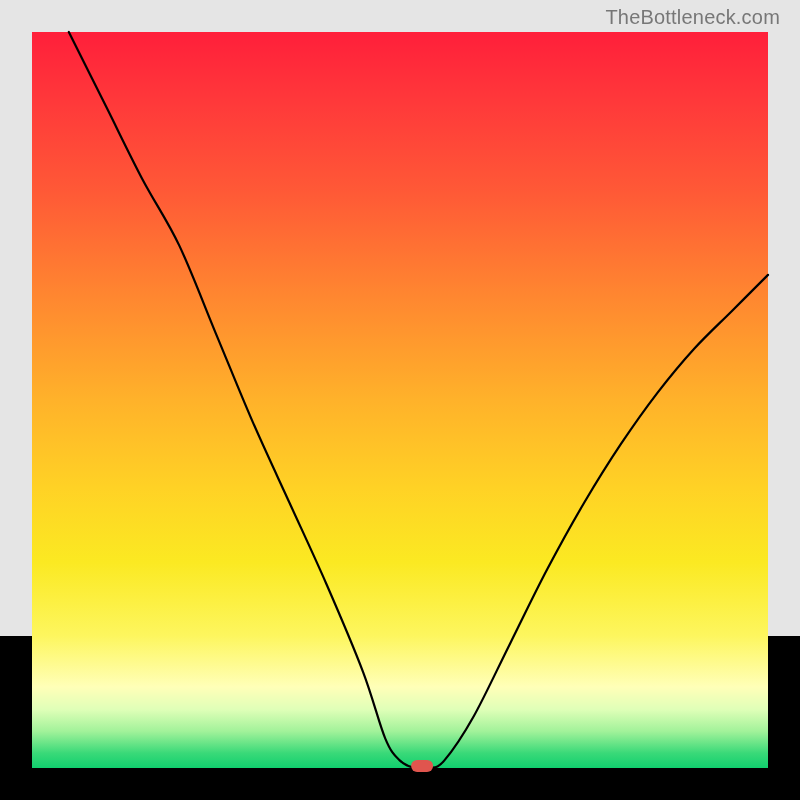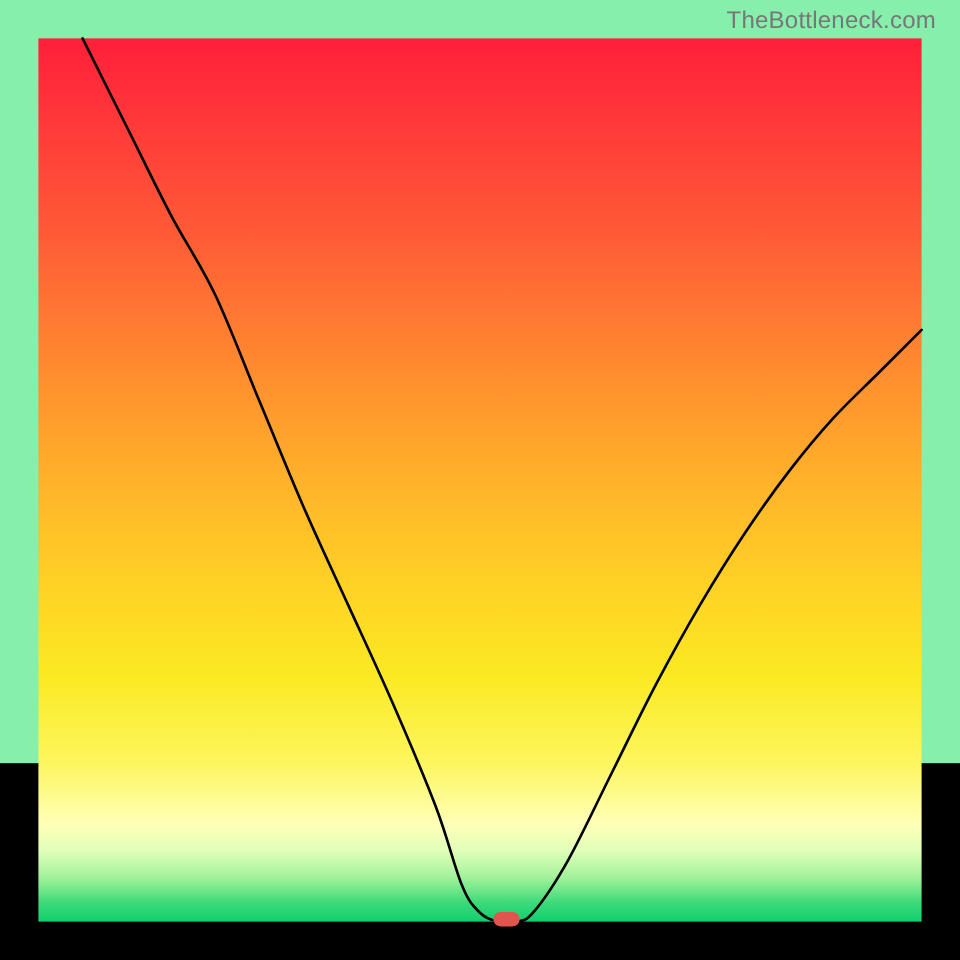--- a/index.html
+++ b/index.html
@@ -8,21 +8,21 @@
     width: 800px;
     height: 800px;
     background: #000;
     overflow: hidden;
     font-family: Arial, Helvetica, sans-serif;
   }
   .frame {
     position: relative;
     width: 800px;
     height: 636px;
-    background: #86efac;
+    background: #e5e5e5;
   }
   .plot-area {
     position: absolute;
     left: 32px;
     top: 32px;
     width: 736px;
     height: 736px;
     
     background: linear-gradient(
       to bottom,

